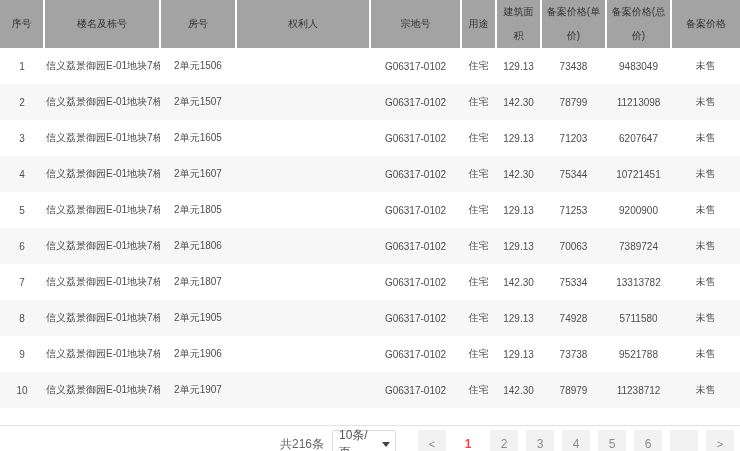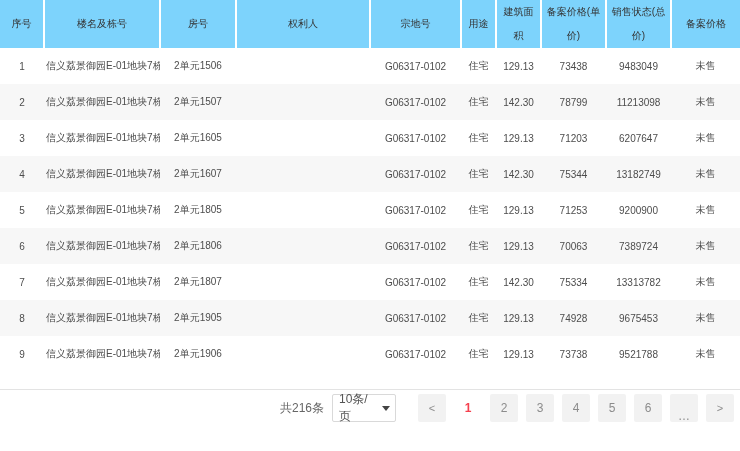--- a/index.html
+++ b/index.html
@@ -10,21 +10,21 @@
     background: #ffffff;
     font-family: "Liberation Sans", "DejaVu Sans", sans-serif;
   }
   
   table.listing {
     width: 740px;
     border-collapse: collapse;
     table-layout: fixed;
   }
   table.listing thead th {
-    background: #7dd3fc;
+    background: #a3a3a3;
     border-left: 2px solid #ffffff;
     font-weight: normal;
     font-size: 10px;
     color: #333333;
     line-height: 2.4;
     height: 48px;
     padding: 0 3px;
     text-align: center;
     vertical-align: middle;
   }
@@ -124,21 +124,21 @@
   <thead>
     <tr>
       <th>序号</th>
       <th>楼名及栋号</th>
       <th>房号</th>
       <th>权利人</th>
       <th>宗地号</th>
       <th>用途</th>
       <th>建筑面积</th>
       <th>备案价格(单价)</th>
-      <th>销售状态(总价)</th>
+      <th>备案价格(总价)</th>
       <th>备案价格</th>
     </tr>
   </thead>
   <tbody id="table-body">
       <tr>
         <td>1</td>
         <td>信义荔景御园E-01地块7栋</td>
         <td>2单元1506</td>
         <td></td>
         <td>G06317-0102</td>
@@ -174,21 +174,21 @@
       </tr>
       <tr>
         <td>4</td>
         <td>信义荔景御园E-01地块7栋</td>
         <td>2单元1607</td>
         <td></td>
         <td>G06317-0102</td>
         <td>住宅</td>
         <td>142.30</td>
         <td>75344</td>
-        <td>13182749</td>
+        <td>10721451</td>
         <td>未售</td>
       </tr>
       <tr>
         <td>5</td>
         <td>信义荔景御园E-01地块7栋</td>
         <td>2单元1805</td>
         <td></td>
         <td>G06317-0102</td>
         <td>住宅</td>
         <td>129.13</td>
@@ -222,33 +222,45 @@
       </tr>
       <tr>
         <td>8</td>
         <td>信义荔景御园E-01地块7栋</td>
         <td>2单元1905</td>
         <td></td>
         <td>G06317-0102</td>
         <td>住宅</td>
         <td>129.13</td>
         <td>74928</td>
-        <td>9675453</td>
+        <td>5711580</td>
         <td>未售</td>
       </tr>
       <tr>
         <td>9</td>
         <td>信义荔景御园E-01地块7栋</td>
         <td>2单元1906</td>
         <td></td>
         <td>G06317-0102</td>
         <td>住宅</td>
         <td>129.13</td>
         <td>73738</td>
         <td>9521788</td>
+        <td>未售</td>
+      </tr>
+      <tr>
+        <td>10</td>
+        <td>信义荔景御园E-01地块7栋</td>
+        <td>2单元1907</td>
+        <td></td>
+        <td>G06317-0102</td>
+        <td>住宅</td>
+        <td>142.30</td>
+        <td>78979</td>
+        <td>11238712</td>
         <td>未售</td>
       </tr>
     </tbody>
 </table>
 
 <div class="footer">
   <span class="total-label">共216条</span>
   <div class="page-size-select">
     <span>10条/页</span>
     <span class="caret"></span>

